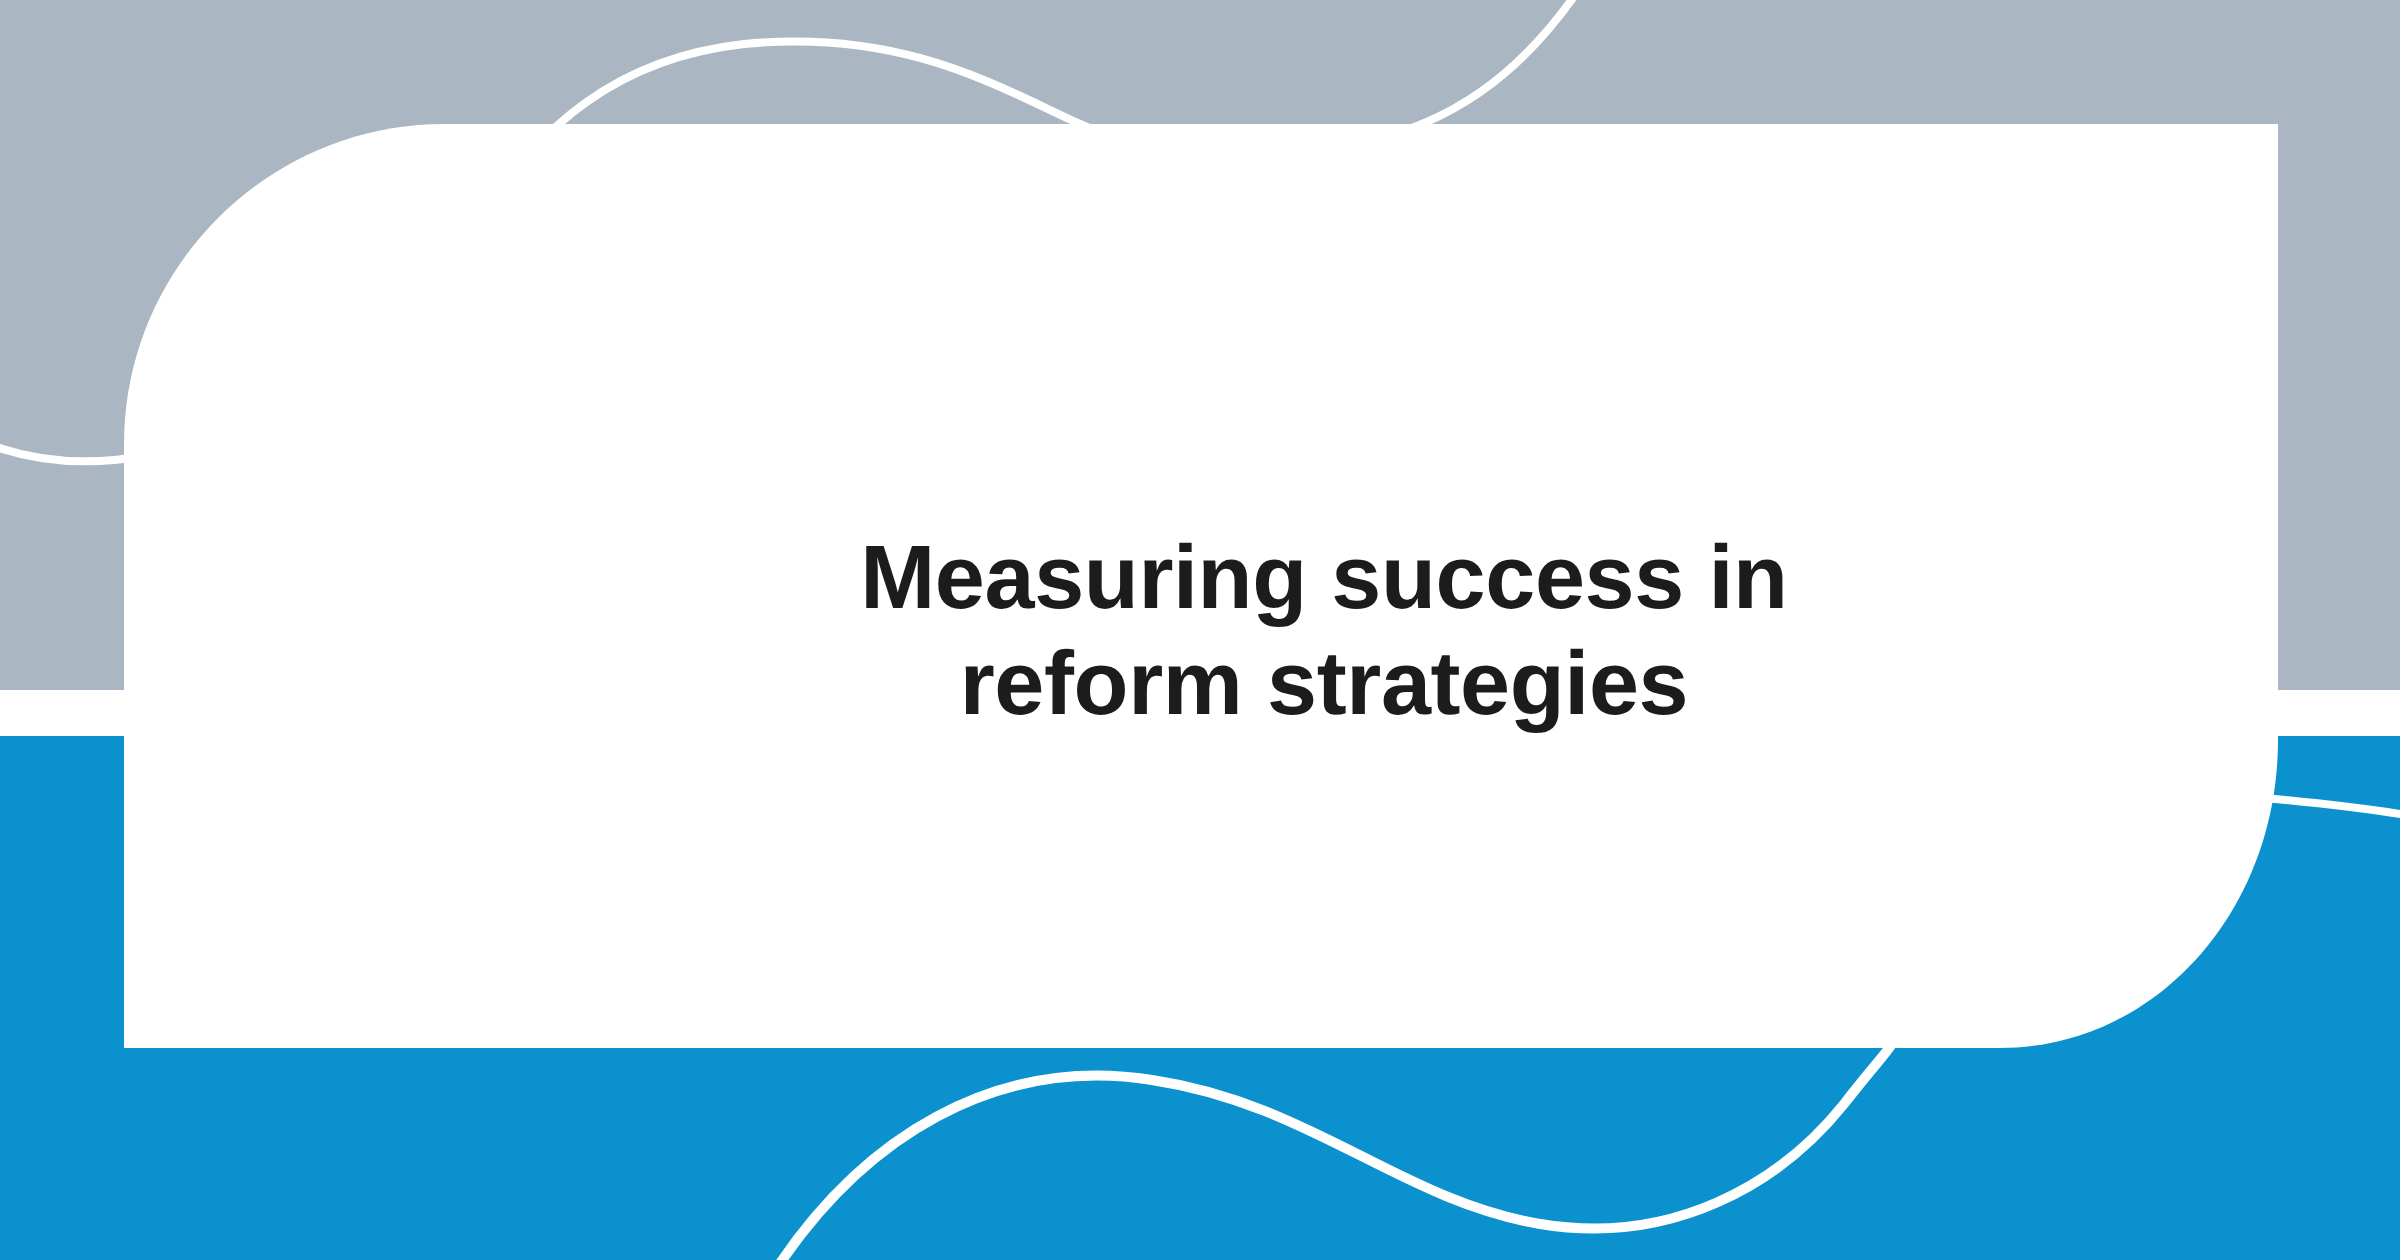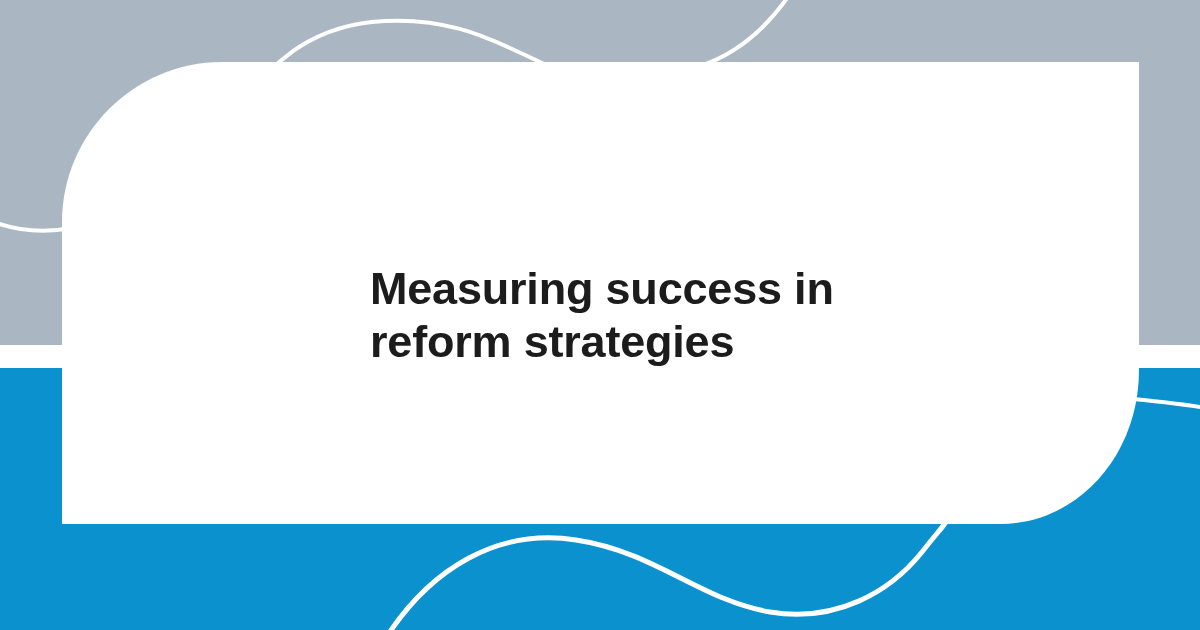--- a/index.html
+++ b/index.html
@@ -21,25 +21,26 @@
   #banner-svg {
     position: absolute;
     left: 0;
     top: 0;
     width: 1200px;
     height: 630px;
     display: block;
   }
   #title-layer {
     position: absolute;
-    left: 4px;
+    left: 16px;
     top: 0;
     width: 1060px;
     height: 630px;
     pointer-events: none;
+    text-align: center;
   }
   #title-block {
     position: absolute;
     left: 366px;
     top: 262px;
     width: 560px;
   }
   #headline {
     margin: 0;
     font-family: "Liberation Sans", sans-serif;

